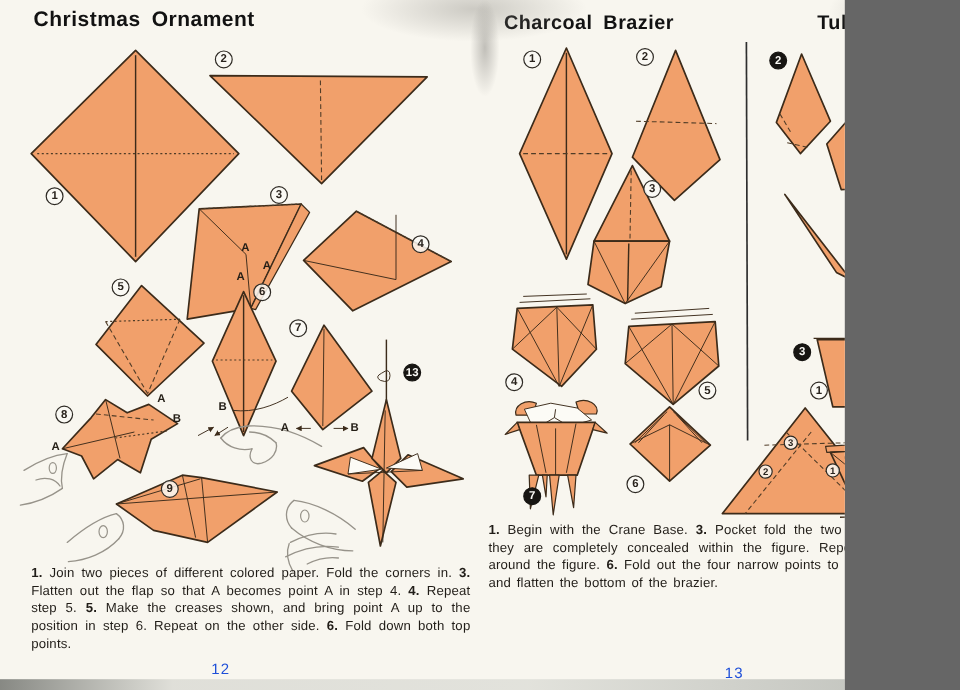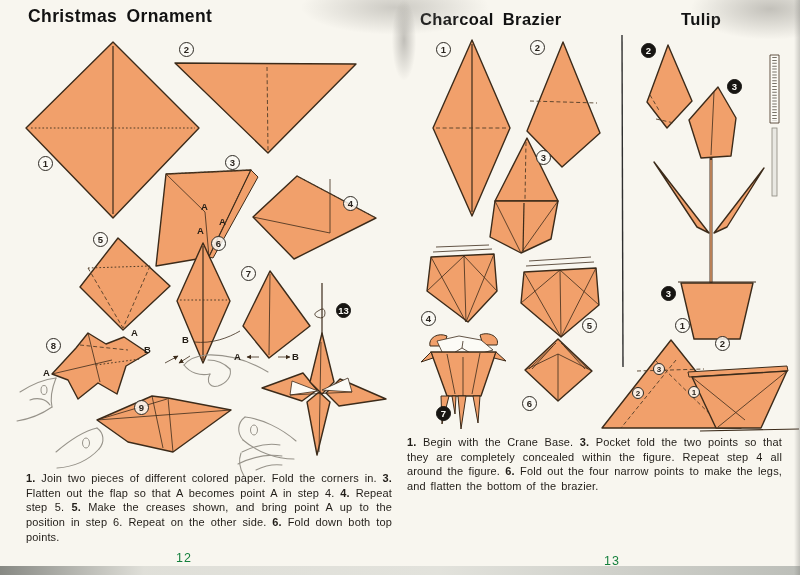--- a/index.html
+++ b/index.html
@@ -1,24 +1,24 @@
 <!DOCTYPE html>
 <html><head>
 <meta charset="utf-8">
 <style>
   html,body{margin:0;padding:0;background:#666;}
-  .book{position:relative;width:800px;height:575px;background:#f8f6ef;overflow:hidden;
+  .book{position:relative;width:704px;height:575px;background:#f8f6ef;overflow:hidden;
         font-family:"Liberation Sans",sans-serif;color:#1e1a16;}
   .pg-title{position:absolute;font-weight:bold;color:#121212;letter-spacing:.4px;word-spacing:4px;white-space:nowrap;}
   .t-left{left:28px;top:6px;font-size:17.5px;}
   .t-right{font-size:16.5px;top:10px;}
   .para{position:absolute;font-size:11px;line-height:1.33;text-align:justify;color:#211d18;
         letter-spacing:.15px;word-spacing:1.6px;}
   .para b{font-weight:bold;}
-  .pageno{position:absolute;font-size:12.5px;color:#15803d;letter-spacing:1px;}
+  .pageno{position:absolute;font-size:12.5px;color:#1d4ed8;letter-spacing:1px;}
   .badge{position:absolute;width:15px;height:15px;border:1.2px solid #2e2a24;border-radius:50%;
          display:flex;align-items:center;justify-content:center;font-size:9.5px;font-weight:bold;
          color:#2a241e;background:rgba(250,249,244,.85);box-sizing:border-box;}
   .badge.filled{background:#171512;border-color:#171512;color:#fbfaf6;}
   .badge.sm{width:12px;height:12px;font-size:8px;border-width:1px;}
   .lbl{position:absolute;font-size:9.5px;font-weight:bold;color:#241e16;white-space:nowrap;}
   svg.art{position:absolute;left:0;top:0;}
   .pp{fill:#F1A06B;stroke:#3c2b1a;stroke-width:1.4;stroke-linejoin:round;}
   .pp2{fill:#F1A06B;stroke:#3c2b1a;stroke-width:1;stroke-linejoin:round;}
   .crease{stroke:#3c2b1a;stroke-width:1.2;fill:none;}

